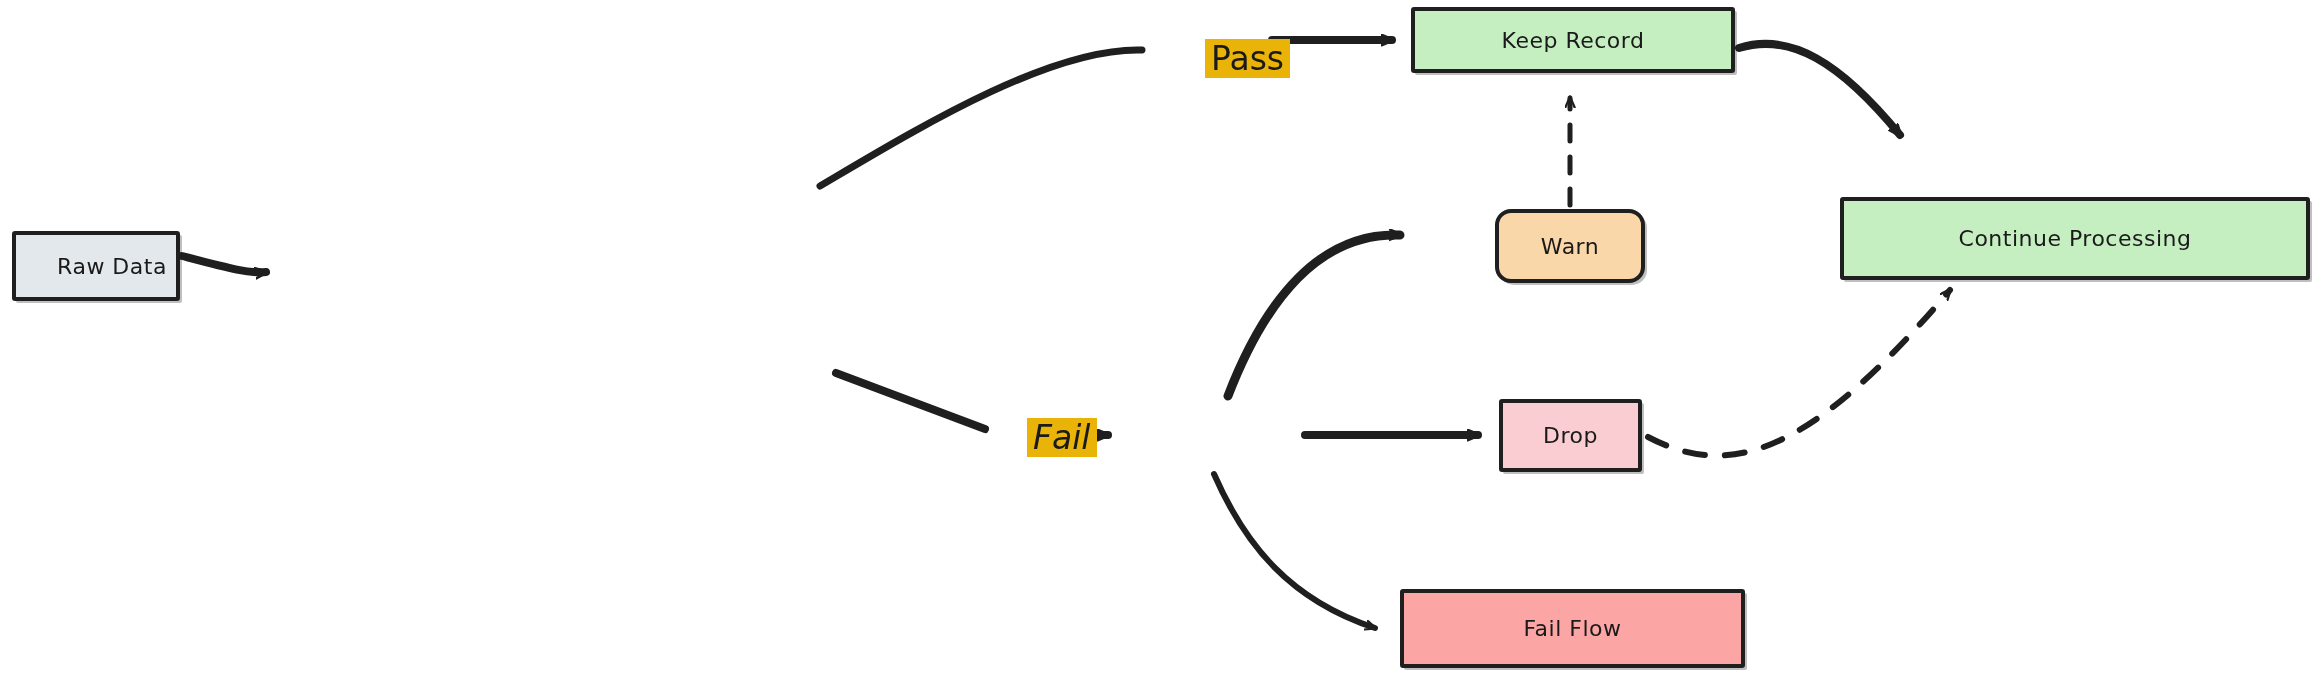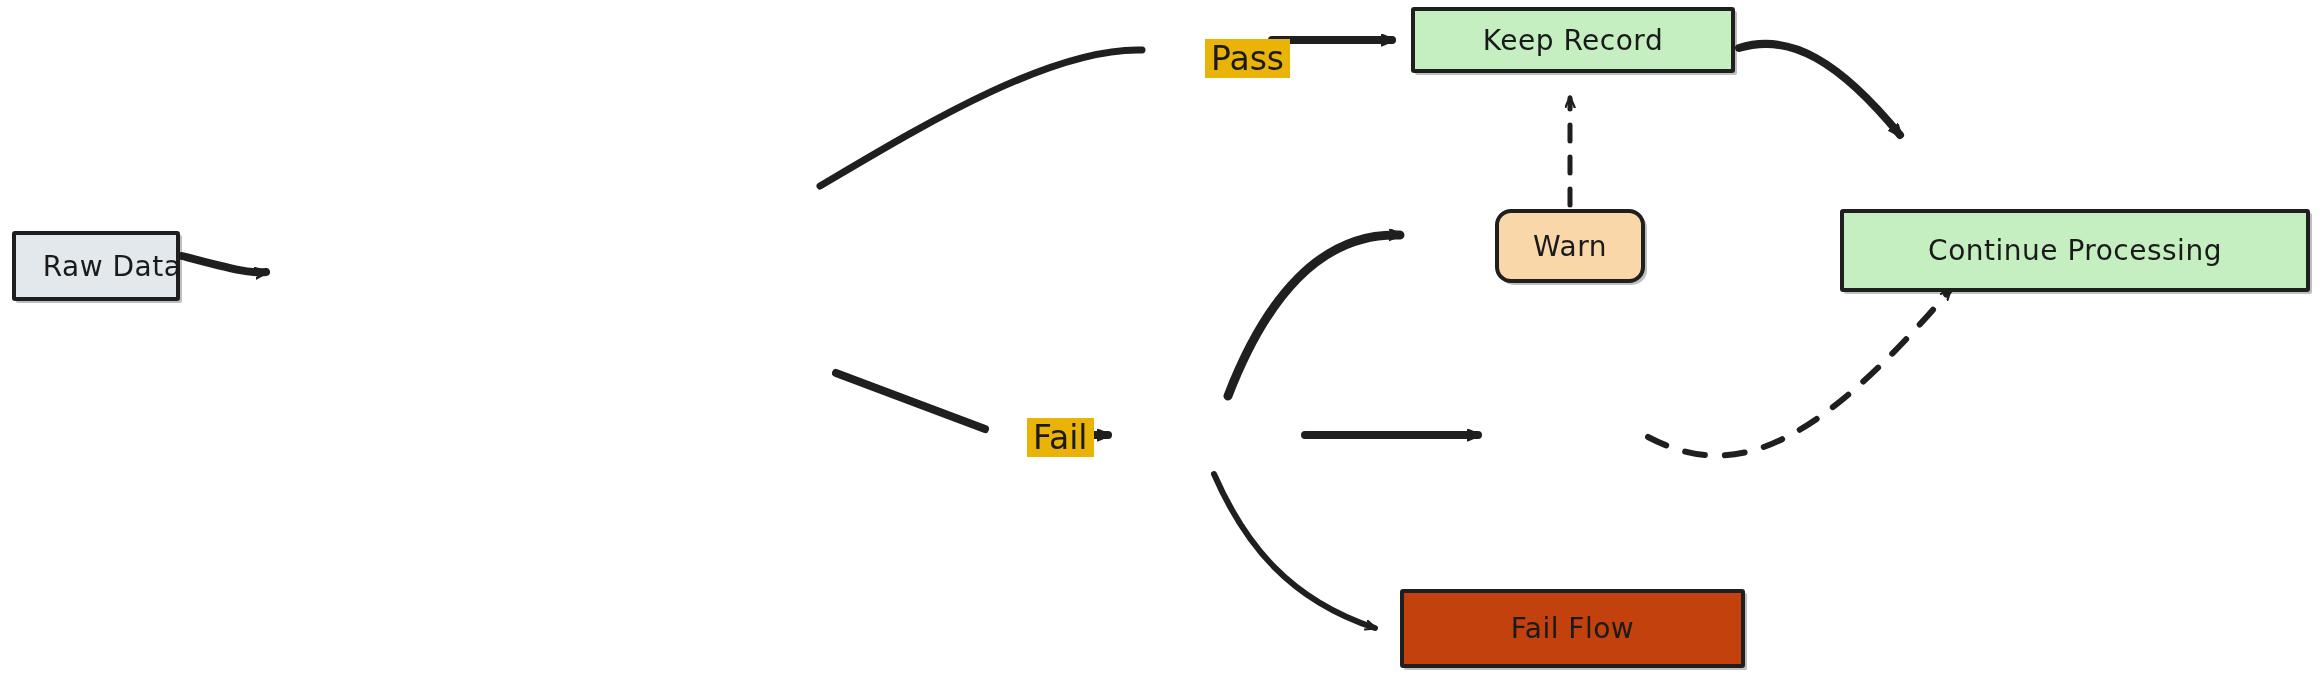--- a/index.html
+++ b/index.html
@@ -27,21 +27,21 @@
   .node {
     position: absolute;
     box-sizing: border-box;
     display: flex;
     align-items: center;
     justify-content: center;
     border: 4px solid #1f1f1f;
     border-radius: 3px;
     color: #1a1a1a;
     font-family: "DejaVu Sans", sans-serif;
-    font-size: 28px;
+    font-size: 22px;
     letter-spacing: 0.5px;
     white-space: nowrap;
     box-shadow: 3px 3px 0 -1px rgba(25,25,25,0.28);
   }
   .diamond-wrap {
     position: absolute;
   }
   .diamond-label {
     position: absolute;
     left: 0;
@@ -112,25 +112,28 @@
 
   <div class="node" style="left:1411px; top:7px; width:324px; height:66px; background:#c5efc0;">
     <span>Keep Record</span>
   </div>
 
   <div class="node" style="left:1495px; top:209px; width:150px; height:74px; background:#fad7a8;border-radius:16px;">
     <span>Warn</span>
   </div>
 
 
+  <div class="node" style="left:1499px; top:399px; width:143px; height:73px; background:#f9cdd2;">
+    <span>Drop</span>
+  </div>
 
-  <div class="node" style="left:1400px; top:589px; width:345px; height:79px; background:#c2410c;">
+  <div class="node" style="left:1400px; top:589px; width:345px; height:79px; background:#fca5a5;">
     <span>Fail Flow</span>
   </div>
 
-  <div class="node" style="left:1840px; top:209px; width:470px; height:83px; background:#c5efc0;">
+  <div class="node" style="left:1840px; top:197px; width:470px; height:83px; background:#c5efc0;">
     <span>Continue Processing</span>
   </div>
 
   <div class="edge-label" style="left:1205px; top:39px;">Pass</div>
-  <div class="edge-label" style="left:1027px; top:418px;">Fail</div>
+  <div class="edge-label" style="left:1027px; top:418px;font-style:italic;">Fail</div>
 
 </div>
 
 </body></html>

